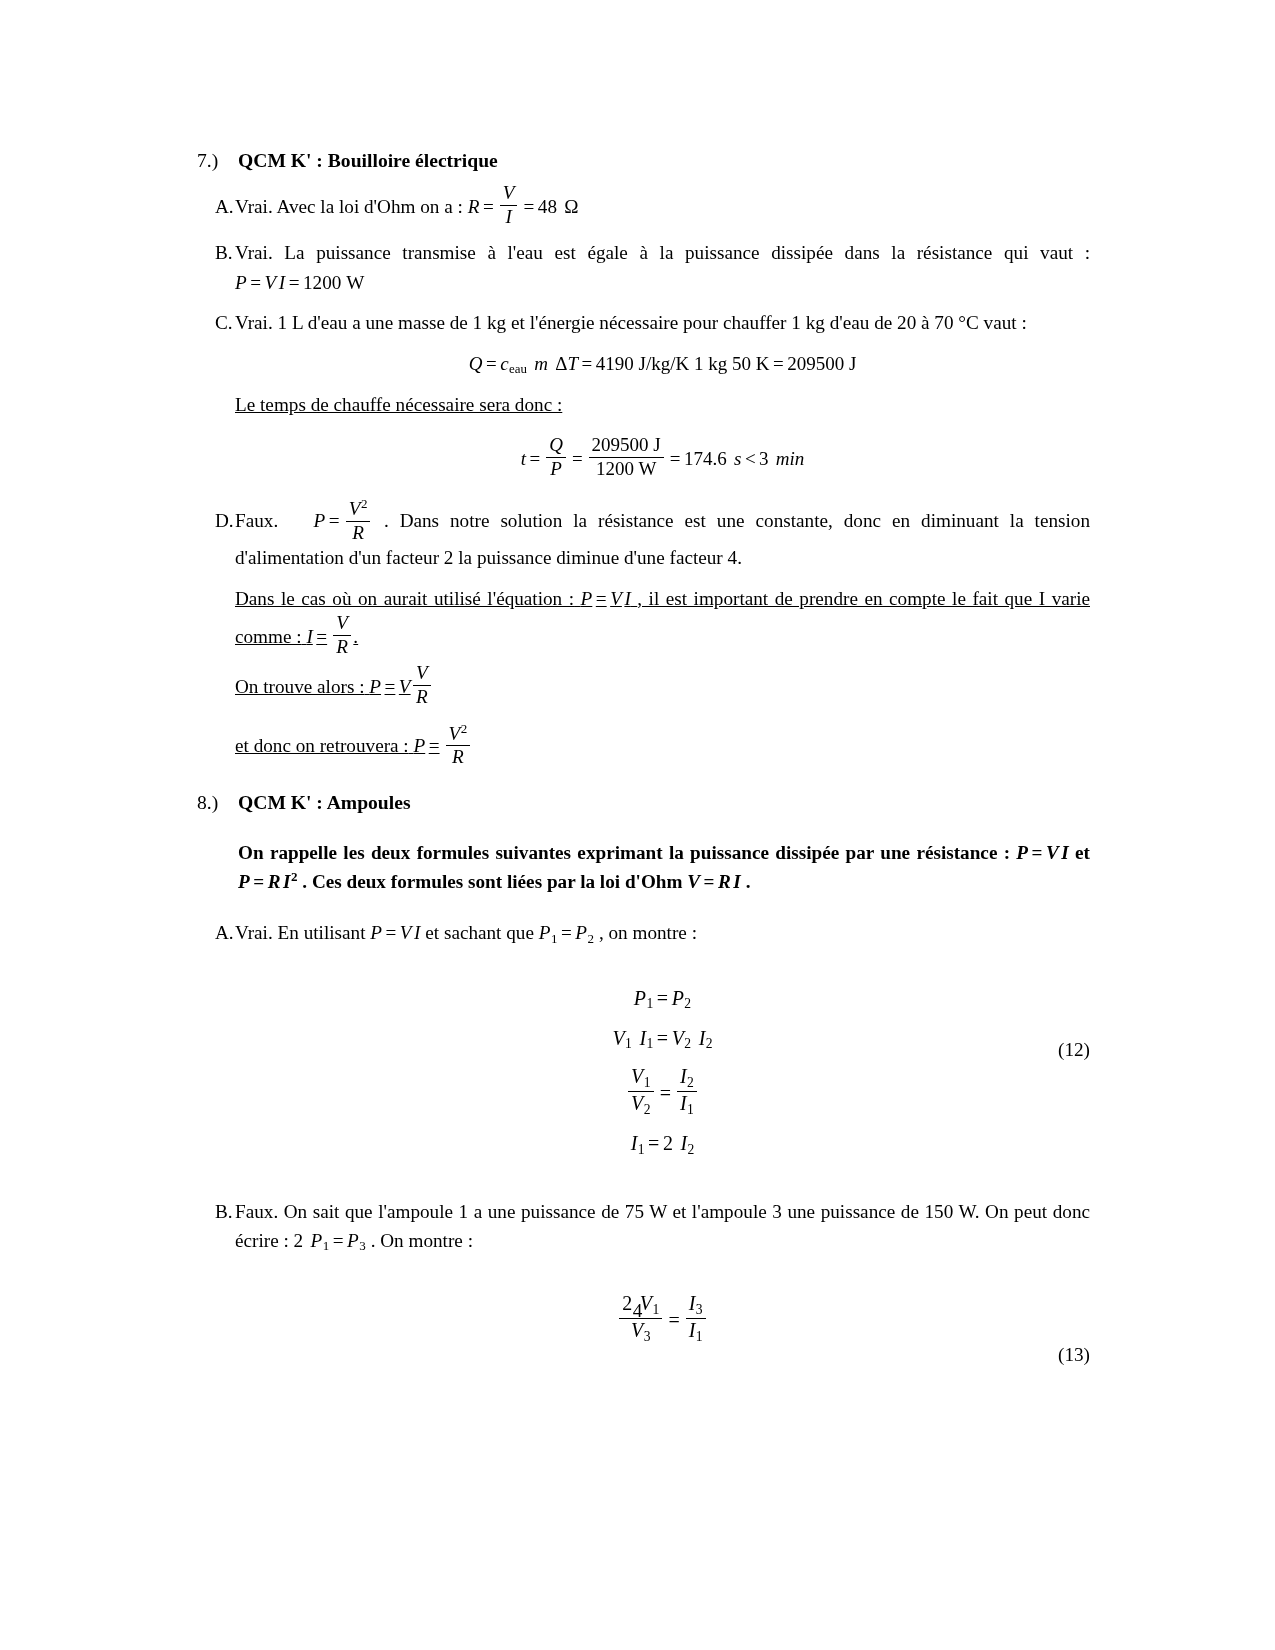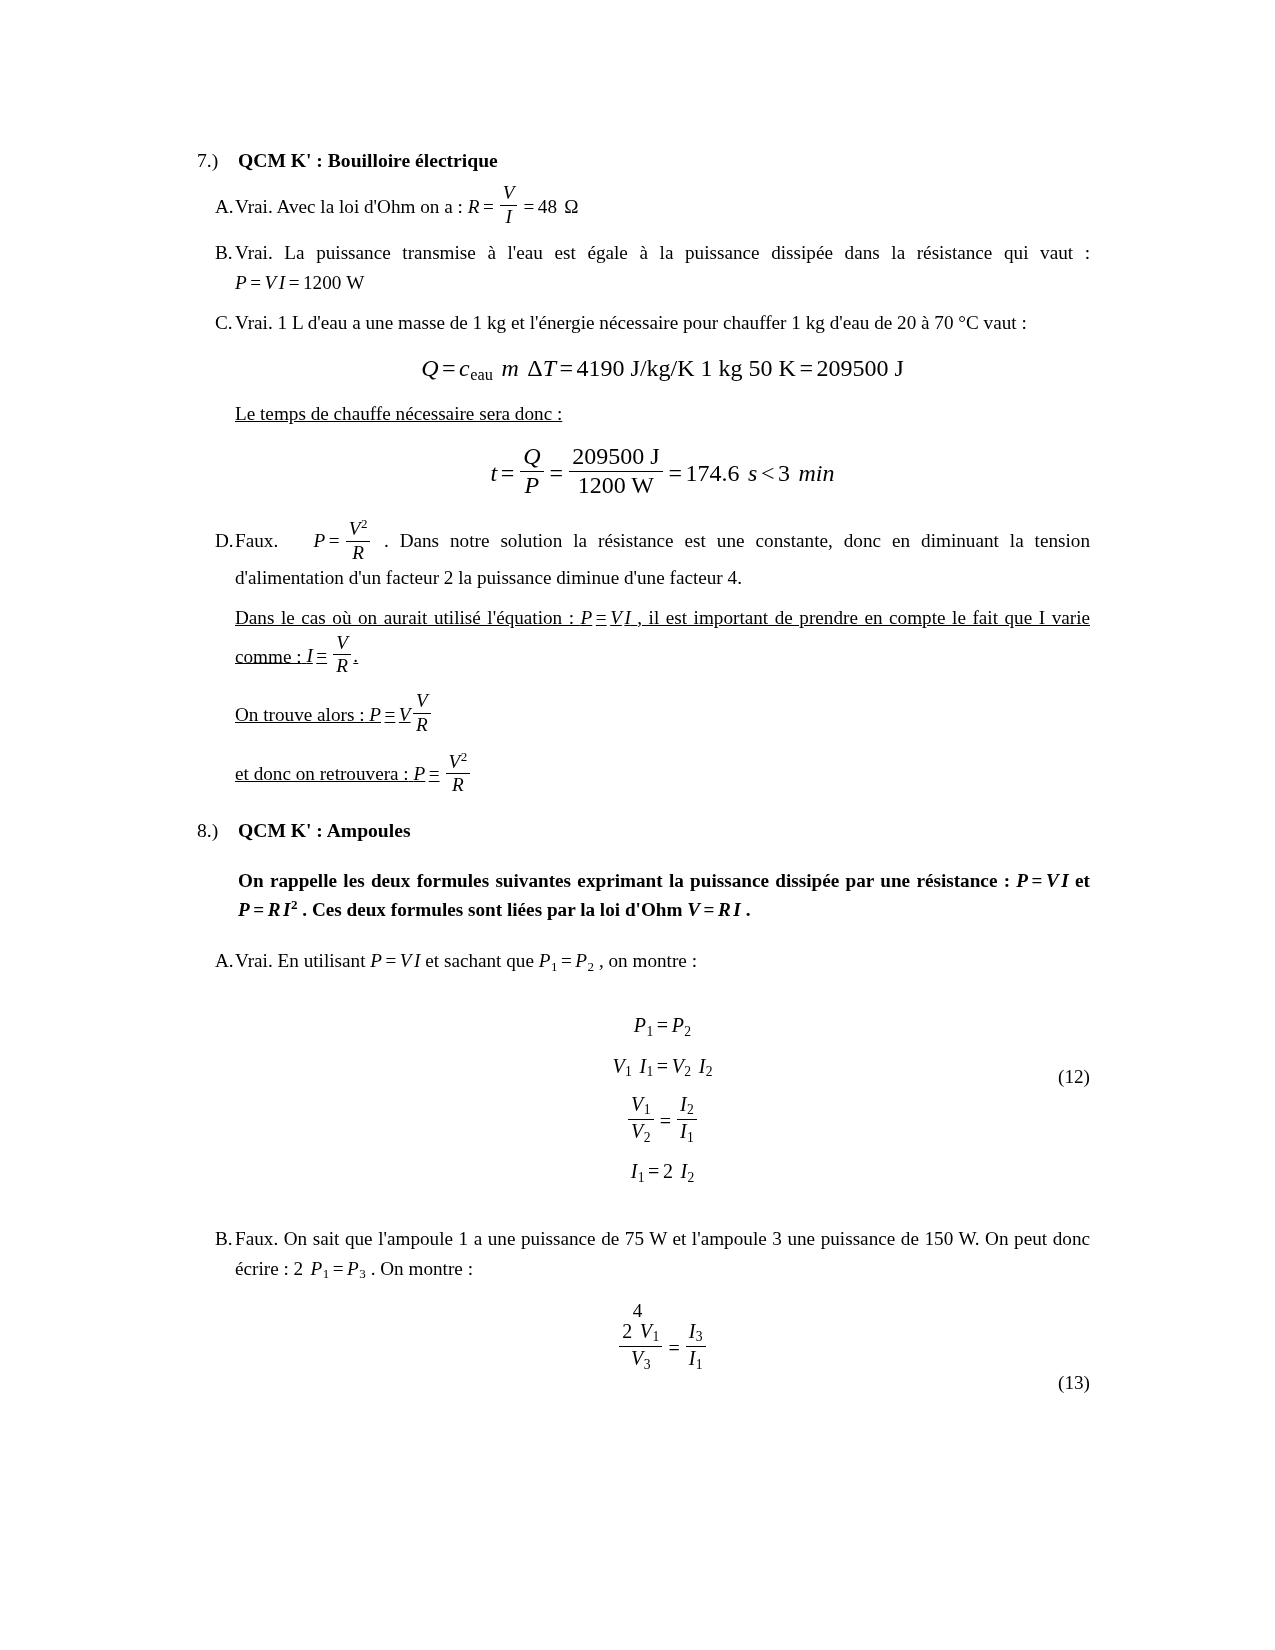--- a/index.html
+++ b/index.html
@@ -64,21 +64,21 @@
     margin: 0 2.5px;
     line-height: 1.08;
   }
   .frac > .fn { display: block; padding: 0 3px 1px 3px; }
   .frac > .fd { display: block; padding: 1px 3px 0 3px; border-top: 1.1px solid #000; }
   .frac.tall { vertical-align: -0.60em; }
 
   .dispmath {
     text-align: center;
     margin: 13px 0 0 0;
-    font-size: 24px;
+    font-size: 19px;
   }
   .eqblock {
     position: relative;
     margin: 30px 0 0 0;
   }
   .eqline {
     text-align: center;
     padding: 4px 0;
     font-size: 20px;
   }
@@ -165,21 +165,21 @@
         <div class="para">
           <span>Dans le cas où on aurait utilisé l'équation :</span>
           <span class="m">
             <span>P</span><span class="op">=</span><span>V</span><span class="thin"></span><span>I</span>
           </span><span>, il est important de prendre en compte le fait que I varie comme :</span>
           <span class="m">
             <span>I</span><span class="op">=</span><span class="frac"><span class="fn m">V</span><span class="fd m">R</span></span><span class="mr">.</span>
           </span>
         </div>
 
-        <div class="para" style="margin-top:14px;">
+        <div class="para" style="margin-top:6px;">
           <span>On trouve alors :</span>
           <span class="m">
             <span>P</span><span class="op">=</span><span>V</span><span class="frac"><span class="fn m">V</span><span class="fd m">R</span></span>
           </span>
         </div>
 
         <div class="para" style="margin-top:14px;">
           <span>et donc on retrouvera :</span>
           <span class="m">
             <span>P</span><span class="op">=</span><span class="frac tall"><span class="fn m"><span>V</span><span class="sup">2</span></span><span class="fd m">R</span></span>

